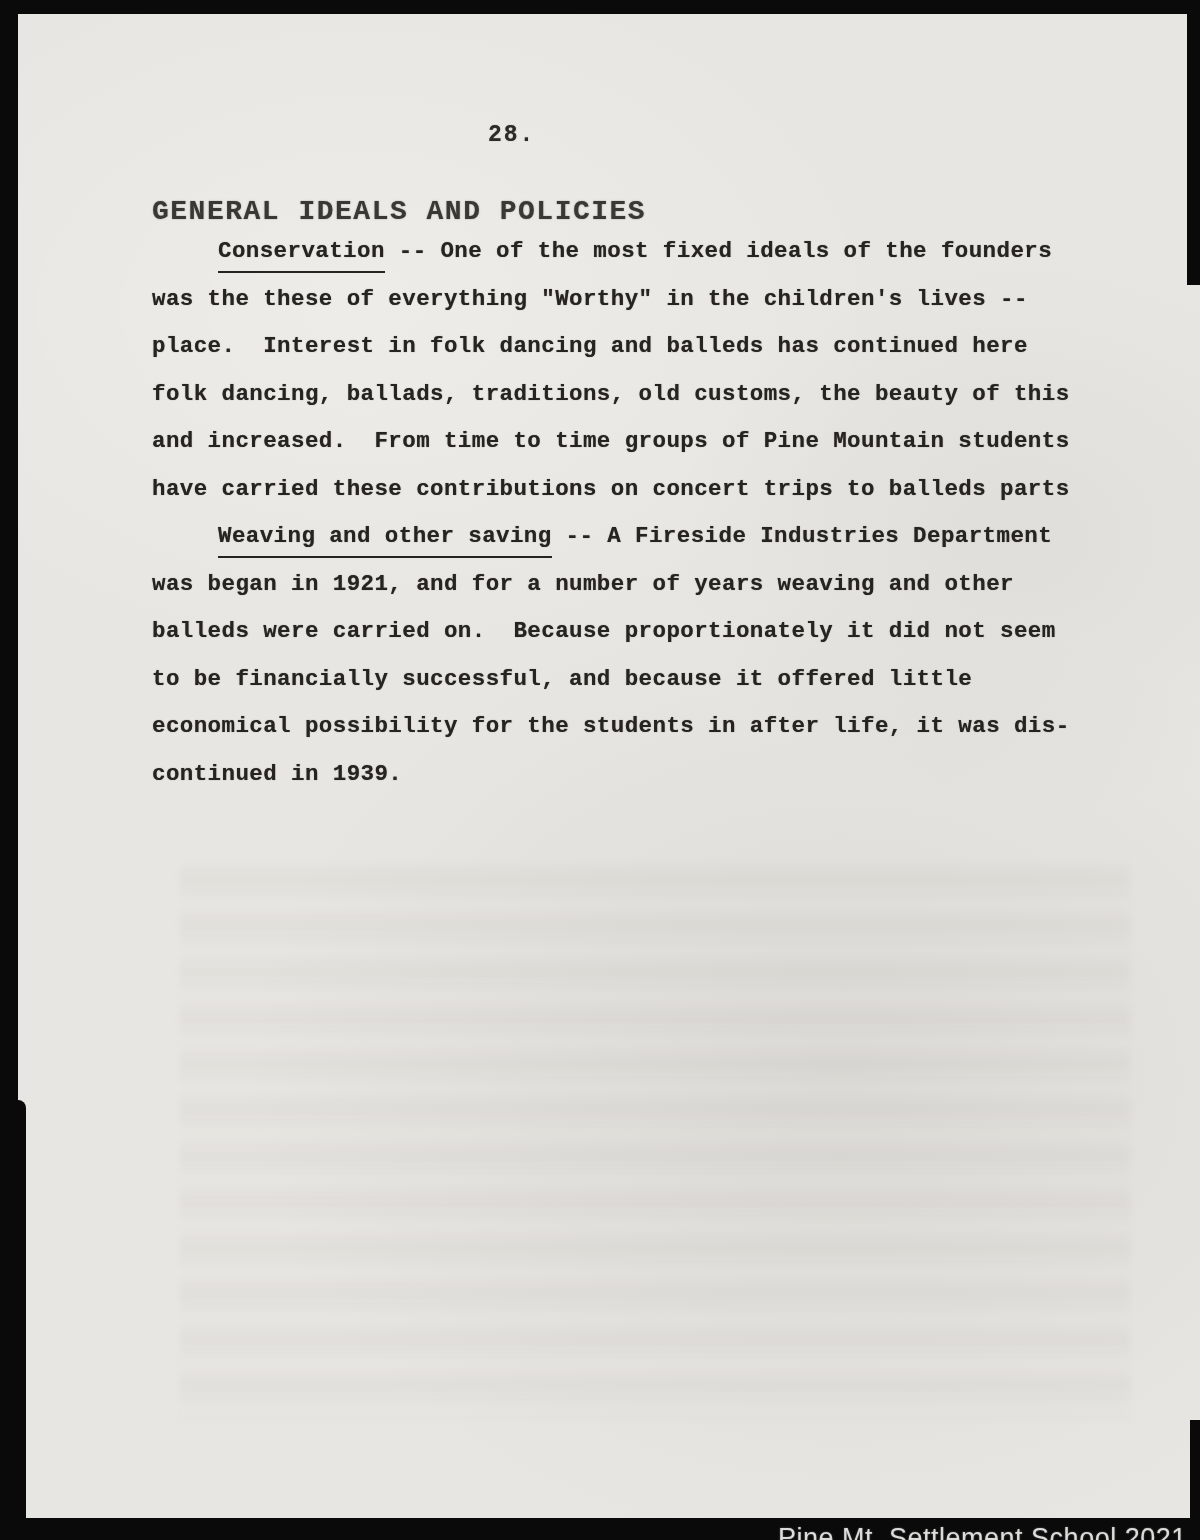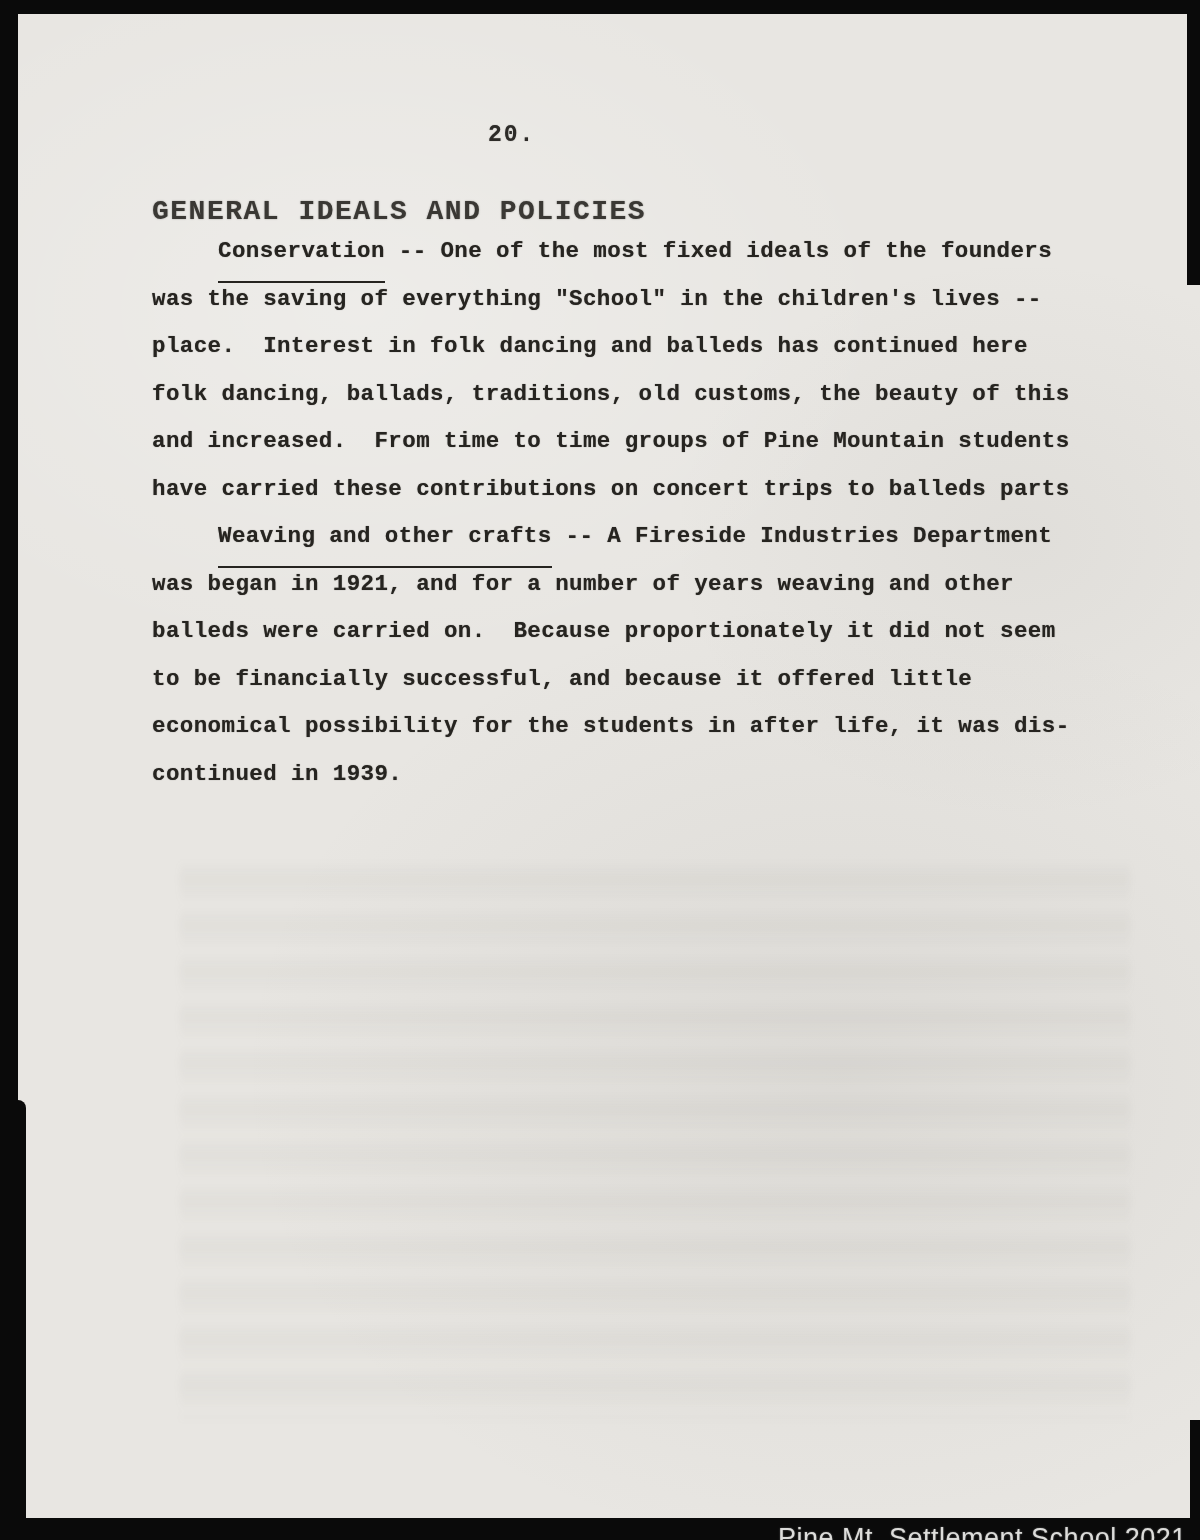--- a/index.html
+++ b/index.html
@@ -76,21 +76,21 @@
     text-shadow: 0 0 1px rgba(30,28,24,0.55);
     letter-spacing: 0.4px;
   }
   .line {
     height: 47.5px;
     white-space: pre;
   }
   .line.indent { padding-left: 66px; }
   .u {
     border-bottom: 2.5px solid #262420;
-    padding-bottom: 17px;
+    padding-bottom: 7px;
     font-family: Liberation Mono, monospace;
   }
   .watermark {
     position: absolute;
     top: 1508px;
     left: 778px;
     font-family: "Liberation Sans", sans-serif;
     font-size: 27px;
     color: rgba(252, 252, 250, 0.82);
     letter-spacing: 0.5px;
@@ -105,34 +105,34 @@
 
   <div class="edge edge-top"></div>
   <div class="edge edge-left"></div>
   <div class="edge edge-left2"></div>
   <div class="edge edge-bottom"></div>
   <div class="edge edge-right-top"></div>
   <div class="edge edge-right-bot"></div>
 
   <div class="bleed"></div>
 
-  <div class="pagenum">20.</div>
+  <div class="pagenum">28.</div>
 
   <div class="heading">GENERAL IDEALS AND POLICIES</div>
 
   <div class="bodytext">
 
     <div class="line indent"><span class="u">Conservation</span><span> -- One of the most fixed ideals of the founders</span></div>
-    <div class="line"><span>was the saving of everything "School" in the children's lives --</span></div>
+    <div class="line"><span>was the these of everything "Worthy" in the children's lives --</span></div>
     <div class="line"><span>place.  Interest in folk dancing and balleds has continued here</span></div>
     <div class="line"><span>folk dancing, ballads, traditions, old customs, the beauty of this</span></div>
     <div class="line"><span>and increased.  From time to time groups of Pine Mountain students</span></div>
     <div class="line"><span>have carried these contributions on concert trips to balleds parts</span></div>
 
-    <div class="line indent"><span class="u">Weaving and other crafts</span><span> -- A Fireside Industries Department</span></div>
+    <div class="line indent"><span class="u">Weaving and other saving</span><span> -- A Fireside Industries Department</span></div>
     <div class="line"><span>was began in 1921, and for a number of years weaving and other</span></div>
     <div class="line"><span>balleds were carried on.  Because proportionately it did not seem</span></div>
     <div class="line"><span>to be financially successful, and because it offered little</span></div>
     <div class="line"><span>economical possibility for the students in after life, it was dis-</span></div>
     <div class="line"><span>continued in 1939.</span></div>
 
   </div>
 
   <div class="watermark">Pine Mt. Settlement School 2021</div>
 

